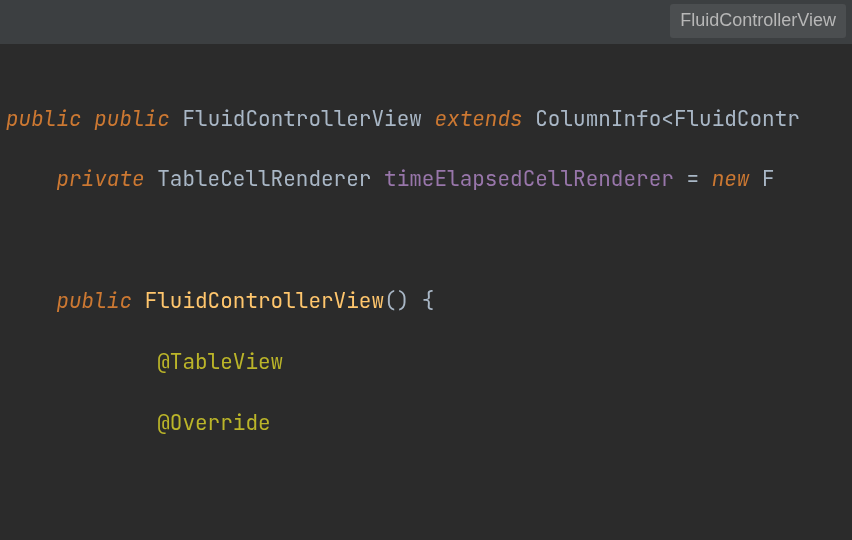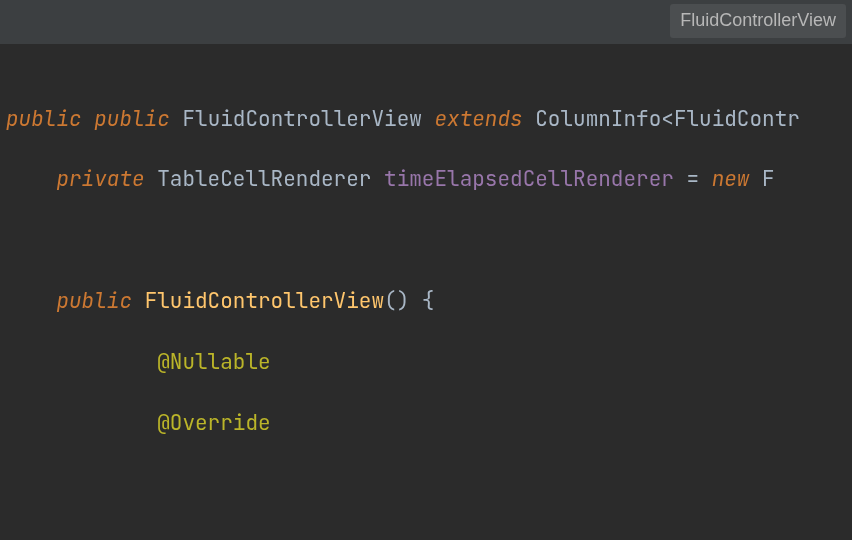--- a/index.html
+++ b/index.html
@@ -54,21 +54,21 @@
 
 <div class="breadcrumbs">
   <span class="crumb">FluidControllerView</span>
 </div>
 
 <div class="editor">
 <span class="line"><span class="kw">public</span> <span class="kw">public</span> <span class="type">FluidControllerView</span> <span class="kw">extends</span> <span class="type">ColumnInfo</span><span class="op">&lt;</span><span class="type">FluidContr</span></span>
 <span class="line">    <span class="kw">private</span> <span class="type">TableCellRenderer</span> <span class="fld">timeElapsedCellRenderer</span> <span class="op">=</span> <span class="kw">new</span> <span class="type">F</span></span>
 <span class="line"> </span>
 <span class="line">    <span class="kw">public</span> <span class="mdef">FluidControllerView</span><span class="op">()</span> <span class="op">{</span></span>
-<span class="line">            <span class="ann">@Nullable</span></span>
+<span class="line">            <span class="ann">@TableView</span></span>
 <span class="line">            <span class="ann">@Override</span></span>
 
 
 
 
 
 
 </div>
 
 </body></html>

